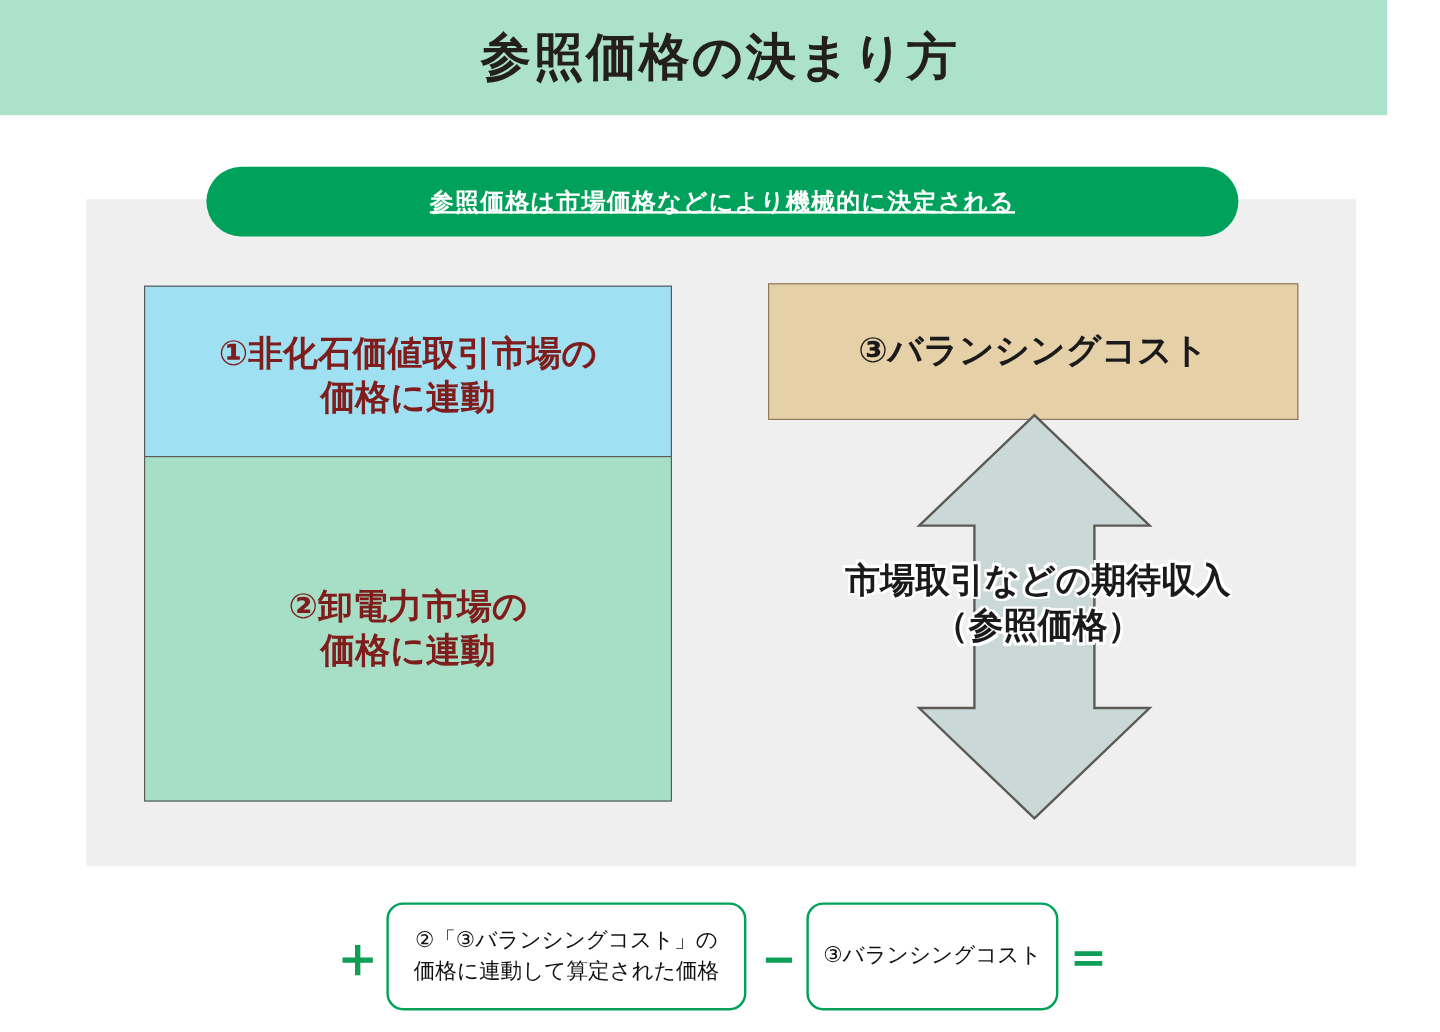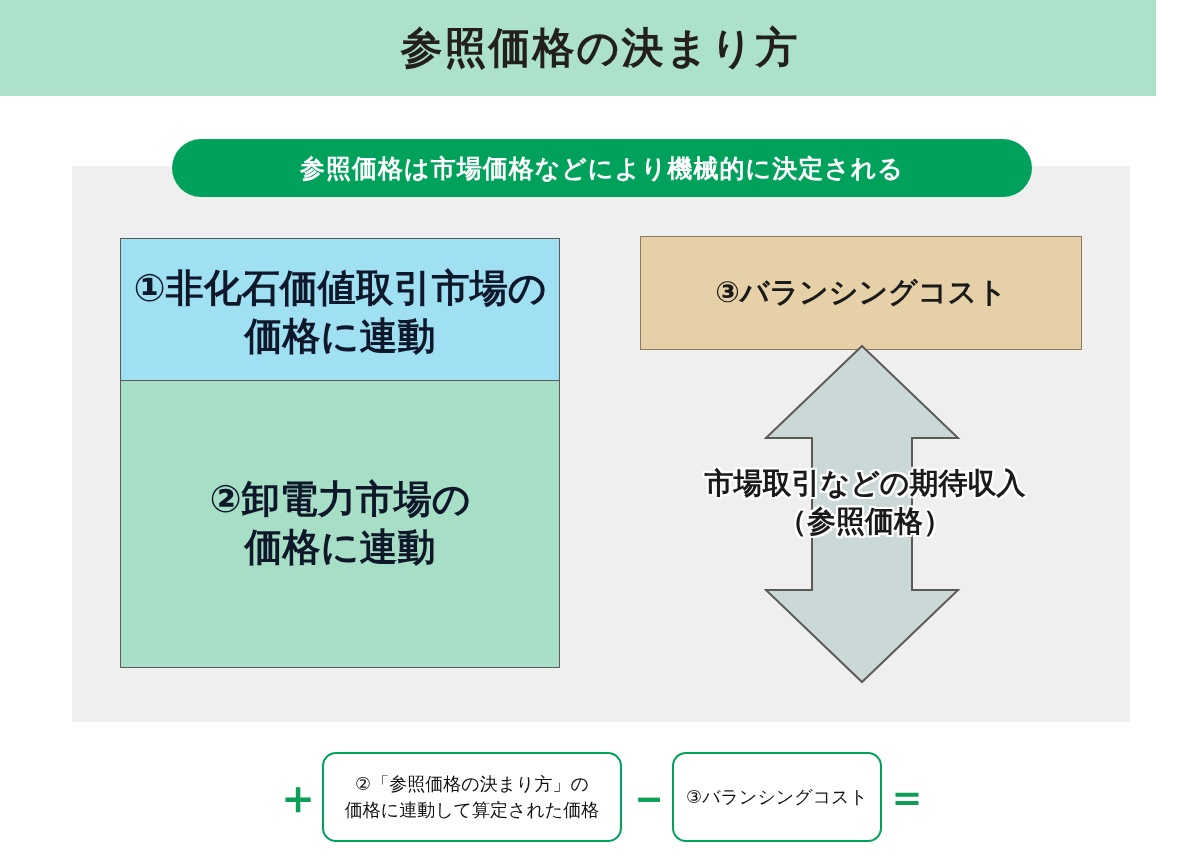--- a/index.html
+++ b/index.html
@@ -63,41 +63,42 @@
     top: 139px;
     width: 860px;
     height: 58px;
     background: #00a15a;
     border-radius: 29px;
     display: flex;
     align-items: center;
     justify-content: center;
   }
   .banner-text {
-    font-size: 25px;
+    font-size: 20px;
     font-weight: bold;
     color: #ffffff;
     letter-spacing: 1px;
     white-space: nowrap;
+    text-decoration: underline;
   }
 
   
   .stack-box {
     position: absolute;
     box-sizing: border-box;
     border: 1.5px solid #5a5a5a;
     display: flex;
     align-items: center;
     justify-content: center;
     text-align: center;
   }
   .stack-box .box-text {
-    font-size: 38px;
-    font-weight: bold;
-    color: #0f172a;
+    font-size: 29px;
+    font-weight: bold;
+    color: #7f1d1d;
     line-height: 1.26;
     white-space: pre-line;
   }
   .box-nonfossil {
     left: 120px;
     top: 238px;
     width: 440px;
     height: 150px;
     background: #9fe0f2;
   }
@@ -252,21 +253,21 @@
       <polygon points="100,2 196,94 150,94 150,246 196,246 100,338 4,246 50,246 50,94 4,94" fill="#cbd8d8" stroke="#5b5b55" stroke-width="2" stroke-linejoin="miter"></polygon>
     </svg>
   </div>
   <div class="arrow-label">市場取引などの期待収入
 （参照価格）</div>
 
 
   <div class="op op-plus">＋</div>
 
   <div class="formula-box f-box2">
-    <span class="fb-text">②「参照価格の決まり方」の
+    <span class="fb-text">②「③バランシングコスト」の
 価格に連動して算定された価格</span>
   </div>
 
   <div class="op op-minus">－</div>
 
   <div class="formula-box f-box3">
     <span class="fb-text">③バランシングコスト</span>
   </div>
 
   <div class="op op-eq">＝</div>

